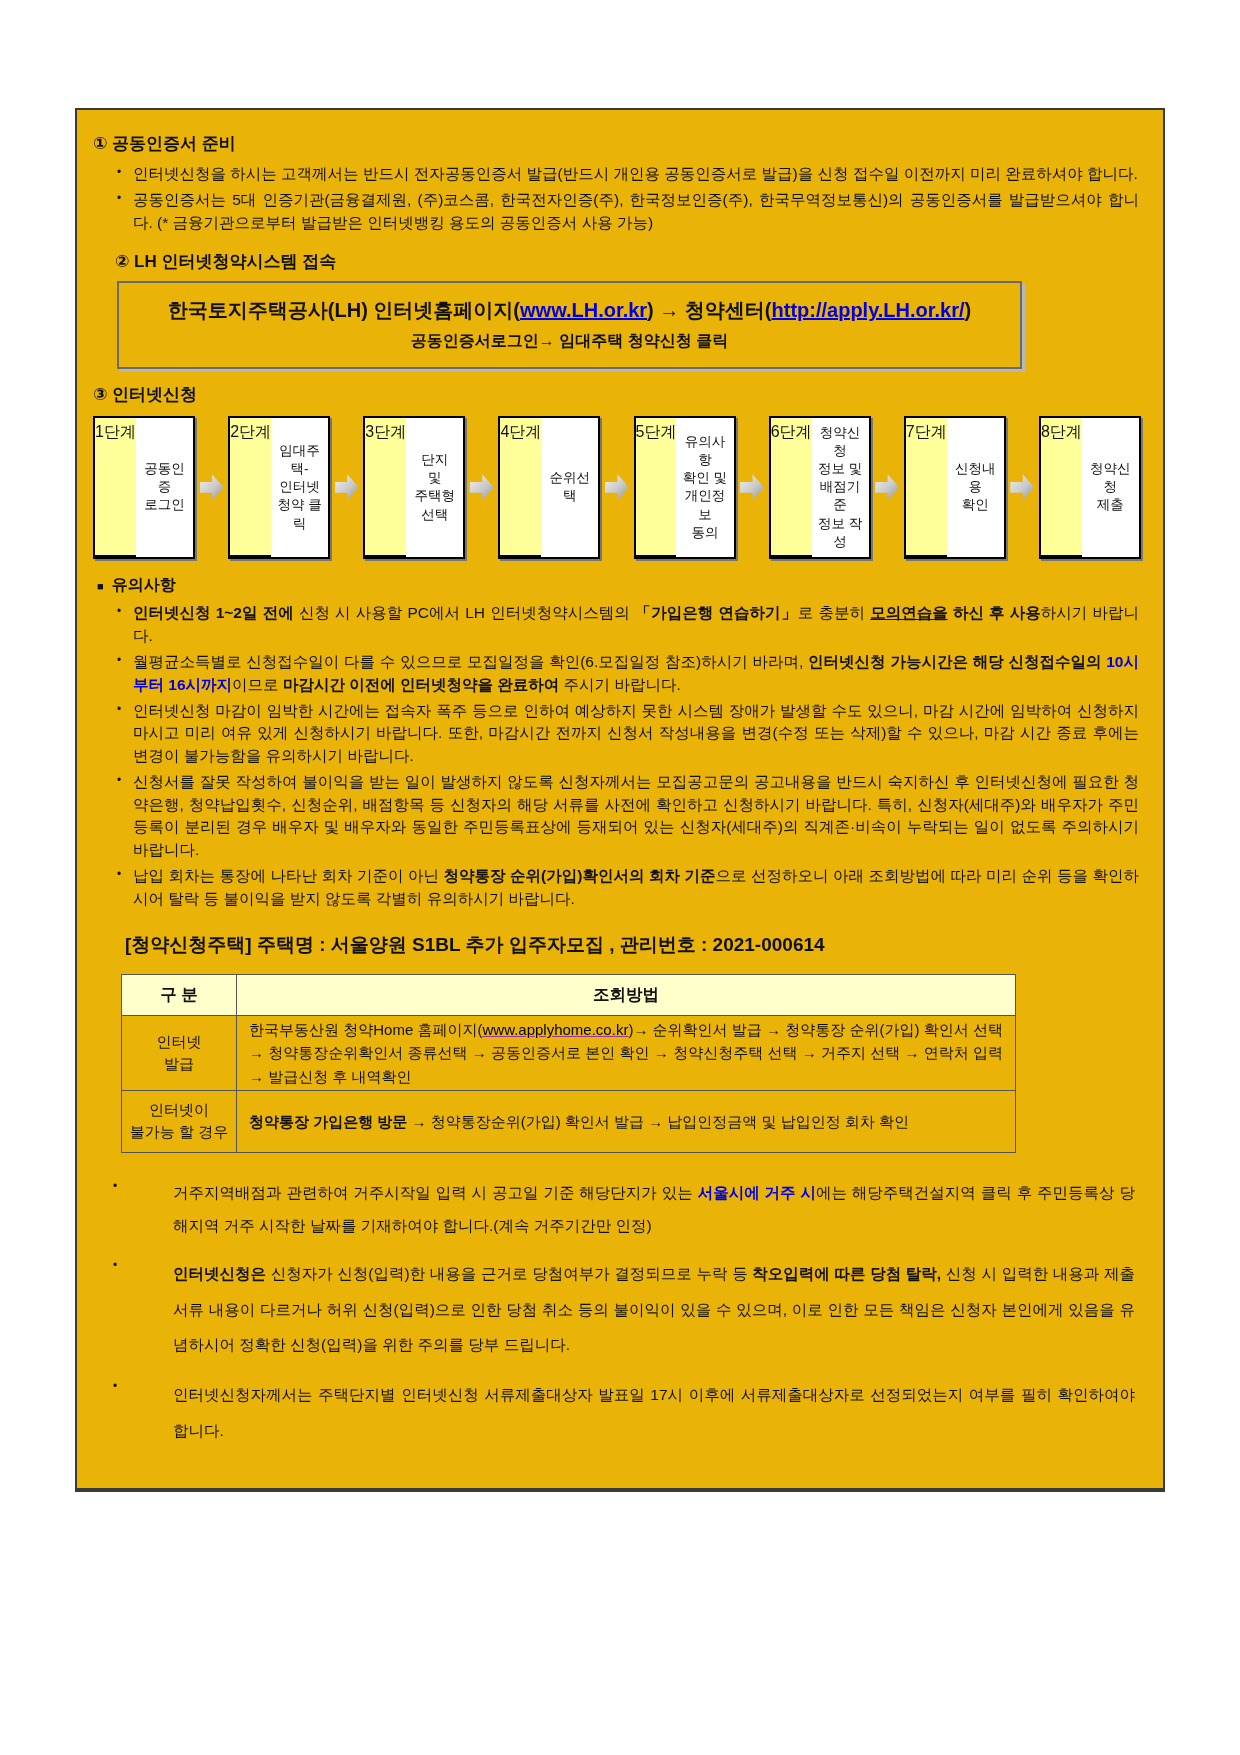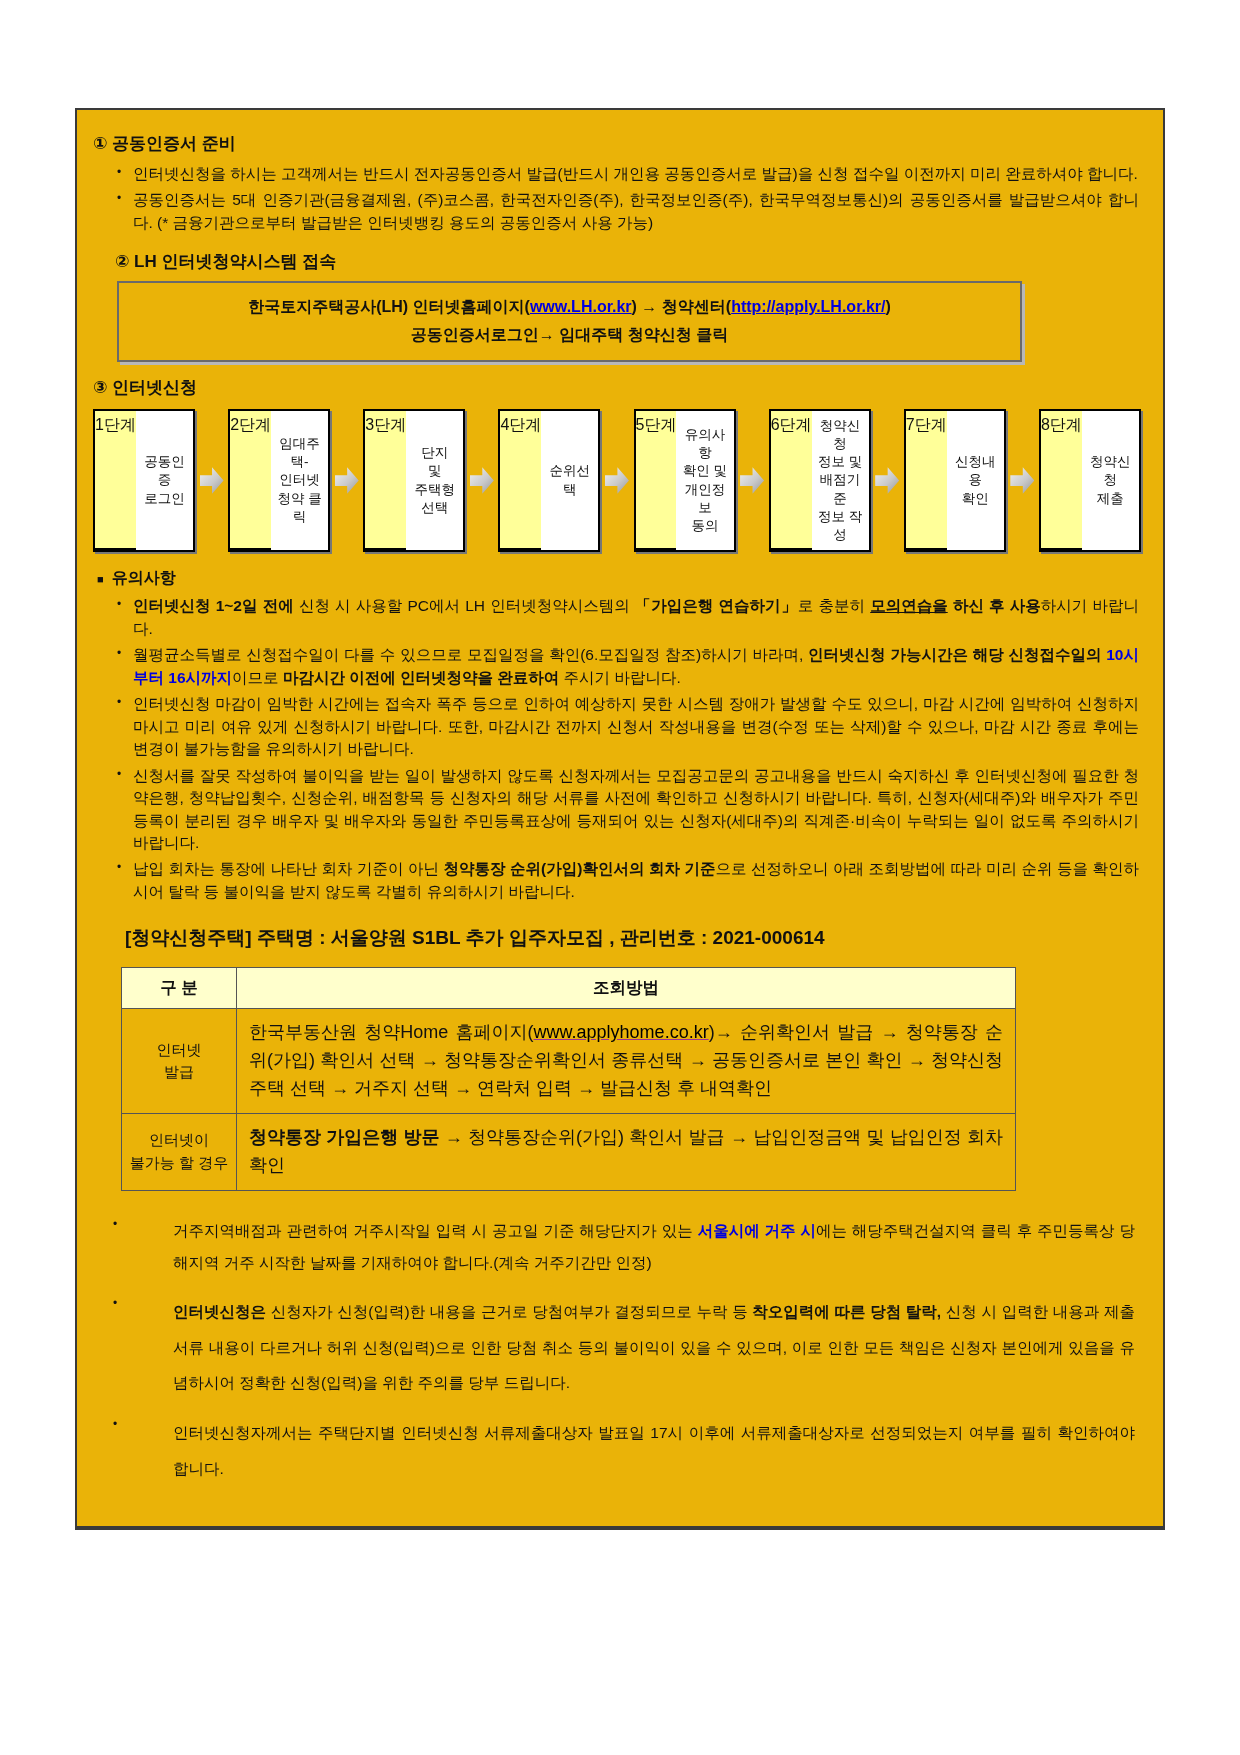--- a/index.html
+++ b/index.html
@@ -23,21 +23,21 @@
   .u { text-decoration:underline; }
   .blue { color:#0000e0; }
   .link { color:#0000e0; text-decoration:underline; font-weight:bold; cursor:pointer; }
   .plink { color:#000; text-decoration:underline; text-decoration-color:#993399; cursor:pointer; }
 
   .access-box {
     width:905px; margin:6px 0 14px 26px;
     border:2px solid #6a6a6a; box-shadow:3px 3px 0 #b8b8b8;
     padding:10px 8px 12px 8px; text-align:center; line-height:1.7;
   }
-  .access-line1 { font-size:16px; font-weight:bold; }
+  .access-line1 { font-size:20px; font-weight:bold; }
   .access-line2 { font-size:16px; font-weight:bold; }
 
   .steps { display:flex; align-items:stretch; justify-content:space-between; margin:10px 2px 16px 2px; }
   .step-box { width:102px; border:2px solid #000; box-shadow:2px 2px 0 #777; background:#fff; display:flex; flex-direction:row; }
   .step-head {
     background:#ffff99; border-bottom:2px solid #000; text-align:center;
     font-size:16px; padding:4px 0; font-weight:normal;
   }
   .step-body {
     flex:1; display:flex; align-items:center; justify-content:center;
@@ -56,21 +56,21 @@
 
   table.lookup { border-collapse:collapse; margin:4px 0 24px 30px; width:895px; table-layout:fixed;border-radius:7px; }
   table.lookup th, table.lookup td { border:1.5px solid #555; }
   table.lookup th {
     background:#ffffcc; font-size:16.5px; font-weight:bold; padding:9px 4px; text-align:center;
   }
   td.cat {
     width:115px; text-align:center; font-size:15px; line-height:1.5;
     white-space:pre-line; padding:8px 2px;
   }
-  td.method { padding:10px 12px; text-align:justify; line-height:1.55; font-size:18px; }
+  td.method { padding:2px 12px; text-align:justify; line-height:1.55; font-size:15px; }
 
   .bottom { margin:20px 8px 0 22px; }
   .bottom .bullet-line { margin:14px 0; }
   .bottom .bullet-text { line-height:2.3;margin-left:44px; }
   .bottom .first .bullet-text { line-height:2.1; }
 </style>
 </head>
 <body>
 
 <div class="frame">

